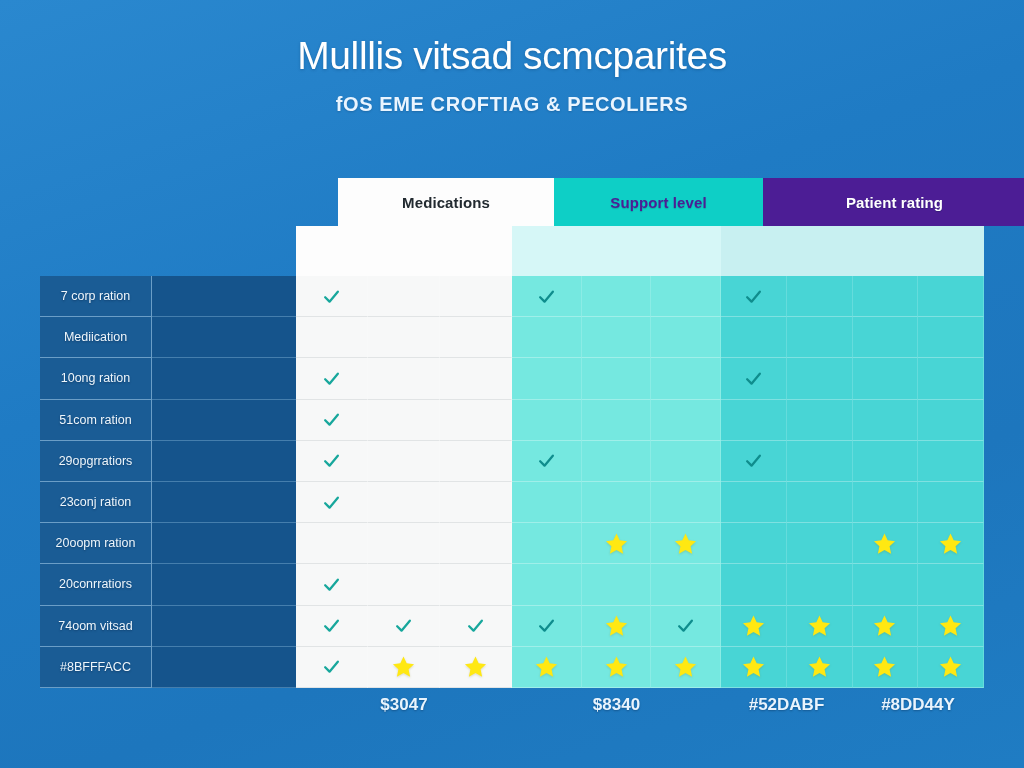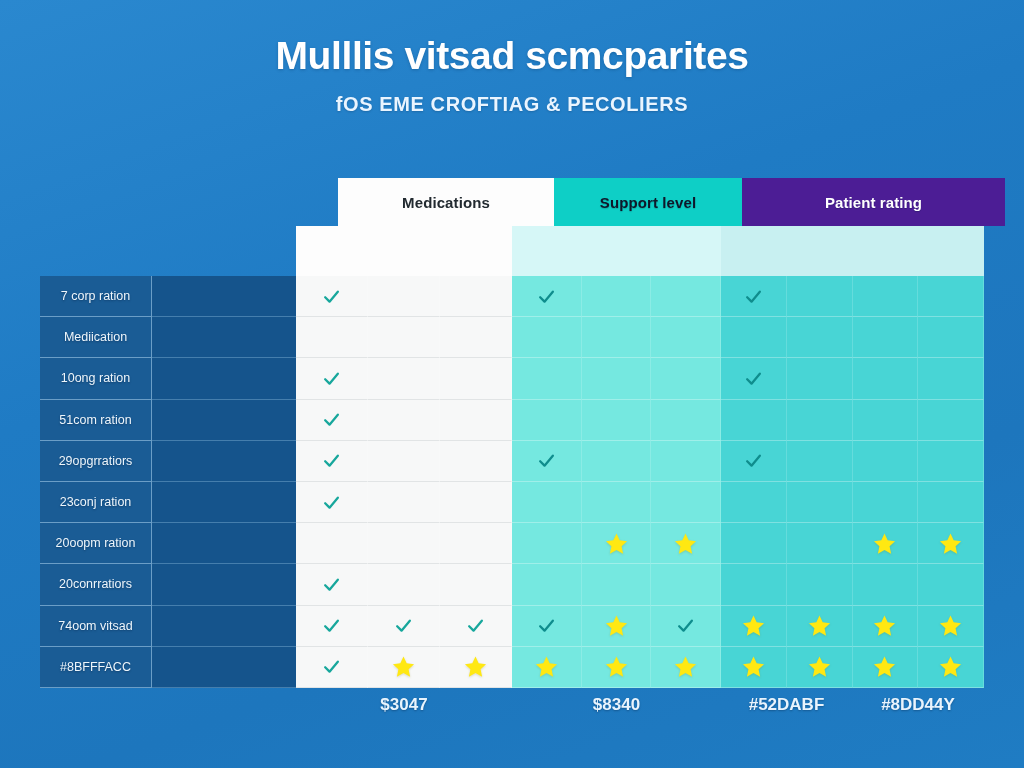--- a/index.html
+++ b/index.html
@@ -18,21 +18,21 @@
   
   #title-block {
     position: absolute;
     left: 0;
     top: 36px;
     width: 1024px;
     text-align: center;
   }
   #main-title {
     font-size: 39px;
-    font-weight: bold;
+    font-weight: normal;
     color: #ffffff;
     letter-spacing: -0.4px;
     line-height: 1.05;
     text-shadow: 0 1px 3px rgba(10,50,90,0.30);
   }
   #sub-title {
     margin-top: 16px;
     font-size: 20px;
     font-weight: bold;
     color: #eaf5ff;
@@ -67,23 +67,23 @@
     font-size: 15px;
     font-weight: bold;
     letter-spacing: 0.1px;
   }
   #hdr-medications {
     width: 216px;
     background: #fdfdfd;
     color: #222a30;
   }
   #hdr-support {
-    width: 188px;
+    width: 209px;
     background: #0ecfc6;
-    color: #0f172a;
+    color: #4c1d95;
     text-shadow: 0 1px 1px rgba(0,80,80,0.25);
   }
   #hdr-rating {
     width: 263px;
     background: #4c1d95;
     color: #ffffff;
     text-shadow: 0 1px 1px rgba(0,30,60,0.3);
   }
 
   

